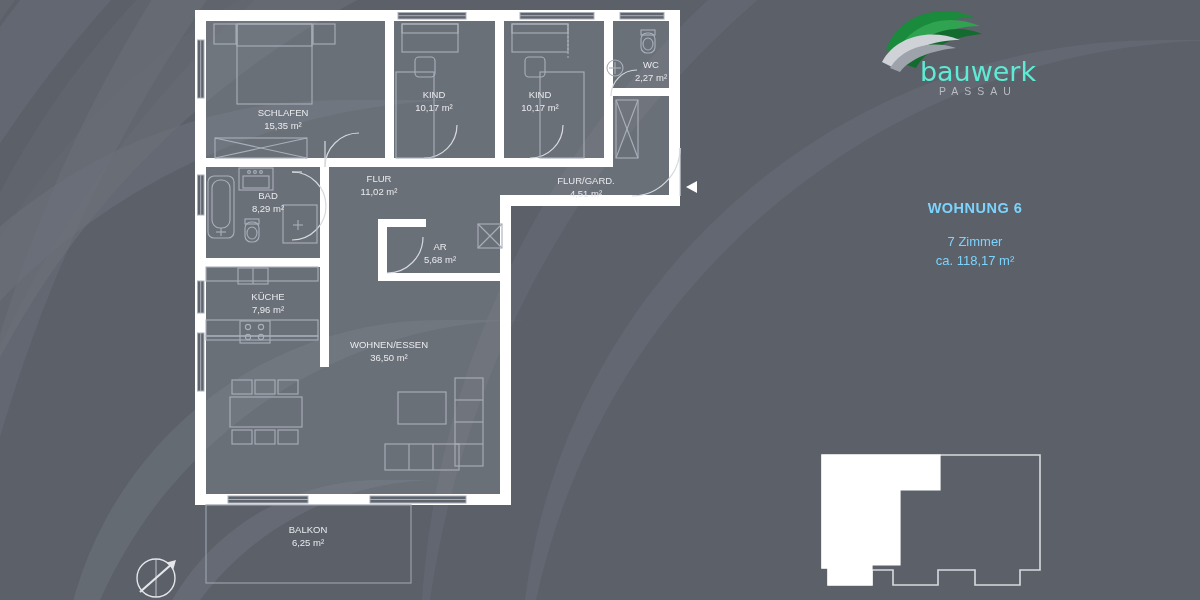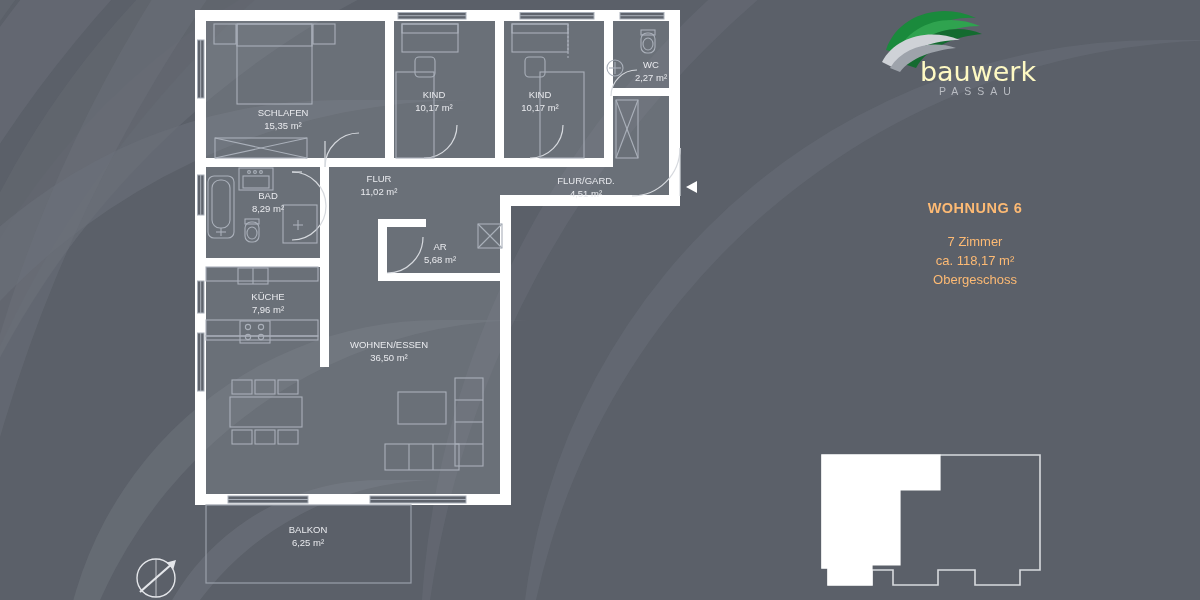--- a/index.html
+++ b/index.html
@@ -5,26 +5,26 @@
   html,body{margin:0;padding:0;background:#5b5f6b;}
   body{width:1200px;height:600px;overflow:hidden;
        font-family:"Liberation Sans","DejaVu Sans",sans-serif;}
   #stage{position:relative;width:1200px;height:600px;background:#5b6069;overflow:hidden;}
   #bgsvg,#plansvg{position:absolute;left:0;top:0;width:1200px;height:600px;}
   #plansvg{pointer-events:none;}
   .roomlabel{fill:#e9eaee;font-family:"Liberation Sans","DejaVu Sans",sans-serif;
              font-size:9.5px;text-anchor:middle;}
   .roomarea{fill:#e9eaee;font-family:"Liberation Sans","DejaVu Sans",sans-serif;
             font-size:9.5px;text-anchor:middle;}
-  .info{position:absolute;color:#fdba74;text-align:center;}
+  .info{position:absolute;color:#7dd3fc;text-align:center;}
   #info-title{left:860px;top:200px;width:230px;font-size:14.5px;font-weight:bold;letter-spacing:.5px;}
   #info-lines{left:860px;top:232px;width:230px;font-size:13px;line-height:1.47;}
   #logo{position:absolute;left:868px;top:6px;width:220px;height:96px;}
   #logo-text{position:absolute;left:868px;top:56px;width:220px;text-align:center;}
-  #logo-word{font-size:27px;color:#fef9c3;letter-spacing:0px;font-family:"DejaVu Sans",sans-serif;}
+  #logo-word{font-size:27px;color:#5eead4;letter-spacing:0px;font-family:"DejaVu Sans",sans-serif;}
   #logo-sub{font-size:10.5px;color:#b9bcc2;letter-spacing:6px;margin-top:-2px;text-align:center;}
 </style>
 </head>
 <body>
 
 <div id="stage">
 
   <svg id="bgsvg" viewBox="0 0 1200 600">
     <rect x="0" y="0" width="1200" height="600" fill="#5b6069"></rect>
     <defs>
@@ -340,16 +340,15 @@
   </svg>
   <div id="logo-text">
     <div id="logo-word">bauwerk</div>
     <div id="logo-sub">PASSAU</div>
   </div>
 
   <div class="info" id="info-title">WOHNUNG 6</div>
   <div class="info" id="info-lines">
     <div>7 Zimmer</div>
     <div>ca. 118,17 m²</div>
-    <div>Obergeschoss</div>
   </div>
 
 </div>
 
 </body></html>

